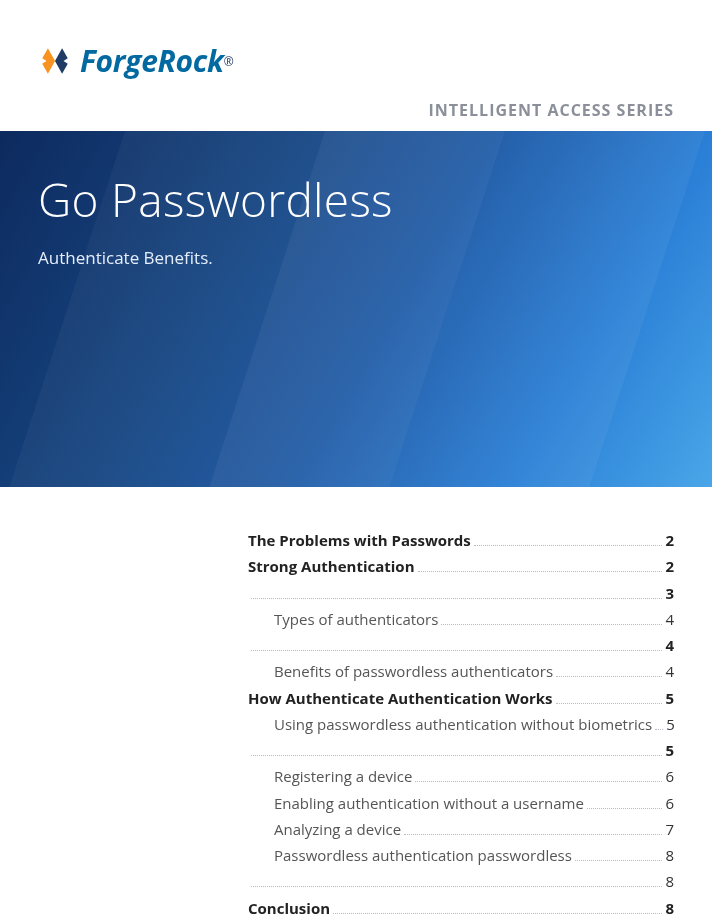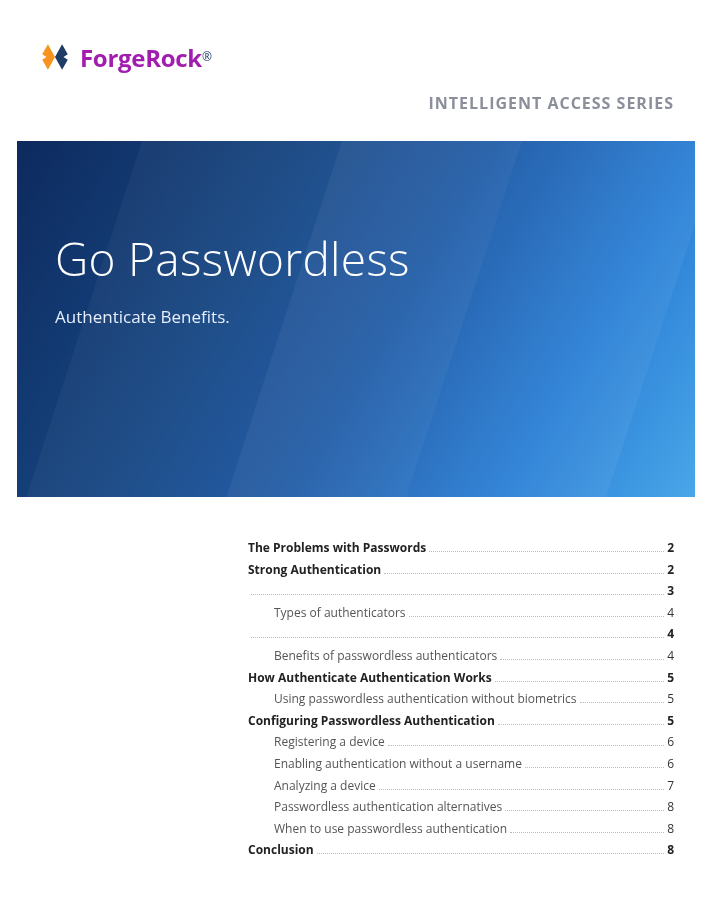--- a/index.html
+++ b/index.html
@@ -14,45 +14,46 @@
     display: flex;
     align-items: center;
     padding: 40px 0 0 38px;
   }
   .logo-mark {
     width: 34px;
     height: 34px;
     margin-right: 8px;
   }
   .logo-text {
-    font-size: 24px;
+    font-size: 30px;
     font-weight: 700;
-    color: #a21caf;
+    color: #0369a1;
     letter-spacing: -0.3px;
+    font-style: italic;
   }
   .logo-r {
     font-size: 12px;
     vertical-align: super;
     color: #1f3b66;
   }
   .series-label {
     text-align: right;
     padding: 18px 38px 10px 0;
     font-size: 16px;
     font-weight: 700;
     letter-spacing: 1px;
     color: #8a8f99;
   }
   .hero {
     height: 356px;
-    margin: 17px;
+    margin: 0;
     background: linear-gradient(120deg, #0d2a5e 0%, #16447f 30%, #1a58a6 55%, #2a7fd6 78%, #4aa6e8 100%);
     position: relative;
     overflow: hidden;
-    padding: 86px 0 0 38px;
+    padding: 37px 0 0 38px;
   }
   .hero::before,
   .hero::after {
     content: "";
     position: absolute;
     top: -60px;
     width: 380px;
     height: 520px;
     background: rgba(255,255,255,0.04);
     transform: skewX(-18deg);
@@ -75,21 +76,21 @@
     font-weight: 400;
     margin-top: 16px;
   }
   .toc {
     margin: 42px 38px 0 0;
     padding-left: 248px;
   }
   .toc-row {
     display: flex;
     align-items: baseline;
-    font-size: 12px;
+    font-size: 15px;
     color: #333;
     line-height: 1.55;
     margin-bottom: 3px;
   }
   .toc-row .label { white-space: nowrap; }
   .toc-row.bold .label,
   .toc-row.bold .pg { font-weight: 700; color: #222; }
   .toc-row.sub .label {
     padding-left: 26px;
     color: #555;
@@ -158,46 +159,44 @@
       <span class="label">How Authenticate Authentication Works</span>
       <span class="dots"></span>
       <span class="pg">5</span>
     </div>
     <div class="toc-row sub">
       <span class="label">Using passwordless authentication without biometrics</span>
       <span class="dots"></span>
       <span class="pg">5</span>
     </div>
     <div class="toc-row bold">
-      <span class="label">Configuring Passwordless Authentication</span>
       <span class="dots"></span>
       <span class="pg">5</span>
     </div>
     <div class="toc-row sub">
       <span class="label">Registering a device</span>
       <span class="dots"></span>
       <span class="pg">6</span>
     </div>
     <div class="toc-row sub">
       <span class="label">Enabling authentication without a username</span>
       <span class="dots"></span>
       <span class="pg">6</span>
     </div>
     <div class="toc-row sub">
       <span class="label">Analyzing a device</span>
       <span class="dots"></span>
       <span class="pg">7</span>
     </div>
     <div class="toc-row sub">
-      <span class="label">Passwordless authentication alternatives</span>
+      <span class="label">Passwordless authentication passwordless</span>
       <span class="dots"></span>
       <span class="pg">8</span>
     </div>
     <div class="toc-row sub">
-      <span class="label">When to use passwordless authentication</span>
       <span class="dots"></span>
       <span class="pg">8</span>
     </div>
     <div class="toc-row bold">
       <span class="label">Conclusion</span>
       <span class="dots"></span>
       <span class="pg">8</span>
     </div>
   </div>
 

